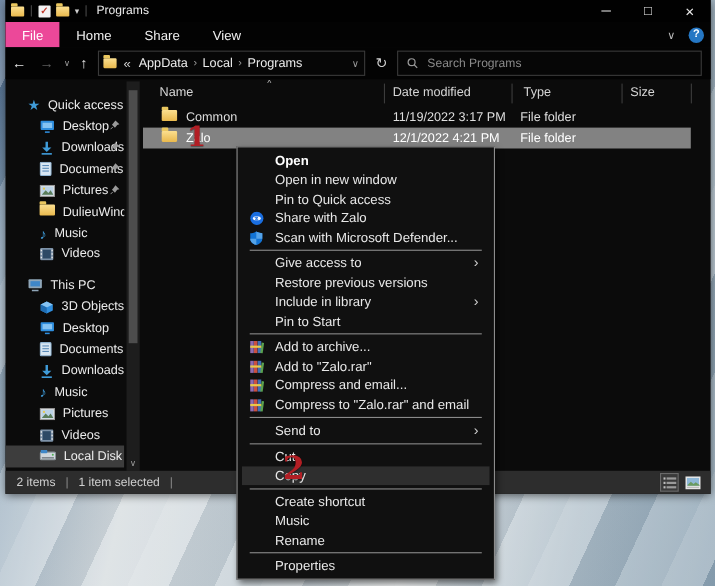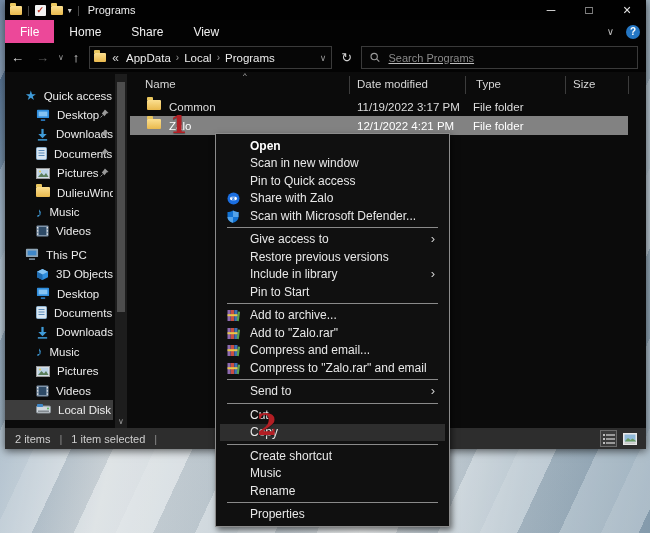--- a/index.html
+++ b/index.html
@@ -37,27 +37,27 @@
   .nav-btn { color:#e4e4e4; font-size:13px; padding:0 6px; }
   .nav-btn.disabled { color:#5c5c5c; }
   .nav-btn.small { font-size:8px; color:#9a9a9a; padding:0 3px; }
   .addr-box { height:23px; width:243px; margin-left:4px; background:#060606; border:1px solid #3a3a3a; display:flex; align-items:center; padding:0 4px; position:relative; }
   .crumb-prefix { color:#d0d0d0; margin:0 4px 0 6px; font-size:12px; }
   .seg { color:#ececec; font-size:11.5px; padding:0 3px; }
   .crumb-sep { color:#9a9a9a; font-size:10px; padding:0 2px; }
   .addr-chev { position:absolute; right:5px; color:#9a9a9a; font-size:9px; }
   .refresh-btn { color:#cfcfcf; font-size:13px; padding:0 9px; }
   .search-box { height:23px; flex:1; margin-right:8px; background:#060606; border:1px solid #3a3a3a; display:flex; align-items:center; padding:0 8px; gap:8px; }
-  .search-box input { background:transparent; border:none; outline:none; color:#bdbdbd; font-size:11px; width:100%; font-family:"Liberation Sans",sans-serif;text-decoration:underline; }
+  .search-box input { background:transparent; border:none; outline:none; color:#bdbdbd; font-size:11px; width:100%; font-family:"Liberation Sans",sans-serif; }
   .search-box input::placeholder { color:#8a8a8a; }
   
   .sidebar { position:absolute; left:0; top:74px; width:108px; bottom:21px; padding-top:12px; overflow:hidden; }
   .side-item { height:19.4px; display:flex; align-items:center; gap:7px; position:relative; padding-left:20px; font-size:11.5px; color:#ececec; white-space:nowrap; }
   .side-item.lvl1 { padding-left:31px; }
-  .side-item.gap { margin-top:4px; }
+  .side-item.gap { margin-top:9px; }
   .side-item.selected { background:#3d3d3d; }
   .side-item .pin { position:absolute; right:4px; top:4px; }
   .side-scroll { position:absolute; left:110px; top:74px; width:12px; bottom:21px; background:#1d1d1d; }
   .side-thumb { position:absolute; left:2px; top:8px; width:8px; height:230px; background:#4d4d4d; }
   .side-down { position:absolute; left:0; bottom:2px; width:12px; text-align:center; color:#9a9a9a; font-size:8px; }
   
   .filearea { position:absolute; left:125px; top:72px; right:13px; bottom:21px; }
   .col-headers { position:absolute; left:0; top:2px; right:0; height:22px; color:#d6d6d6; font-size:11.5px; }
   .col-h { position:absolute; top:4px; }
   .col-line { position:absolute; top:2px; width:1px; height:18px; background:#3c3c3c; }
@@ -406,21 +406,21 @@
     </div>
   </div>
 
 </div>
 
 <div class="ctx-menu" id="ctx-menu">
     <div class="menu-item bold">
       <span>Open</span>
     </div>
     <div class="menu-item">
-      <span>Scan in new window</span>
+      <span>Open in new window</span>
     </div>
     <div class="menu-item">
       <span>Pin to Quick access</span>
     </div>
     <div class="menu-item">
       <span class="mi-icon">
         <svg width="13" height="13" viewBox="0 0 13 13">
           <circle cx="6.5" cy="6.5" r="6" fill="#1a6ee0"></circle>
           <rect x="3" y="4.8" width="7" height="3.4" rx="1.7" fill="#fff"></rect>
           <path d="M4.5 5.8h3l-2.4 1.6h2.6" stroke="#1a6ee0" stroke-width="0.8" fill="none"></path>

